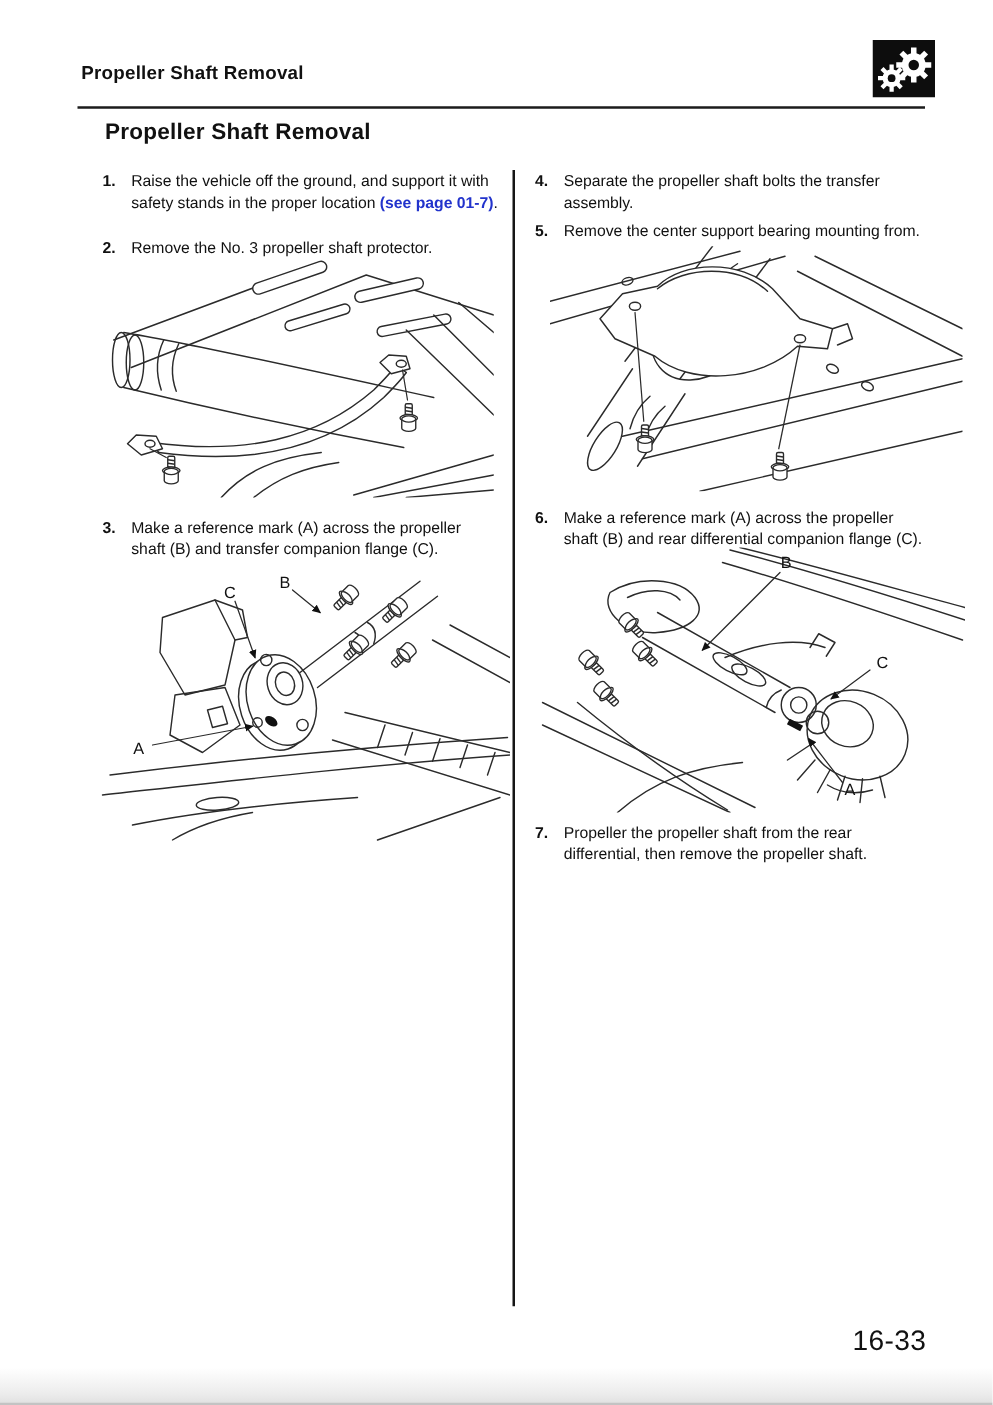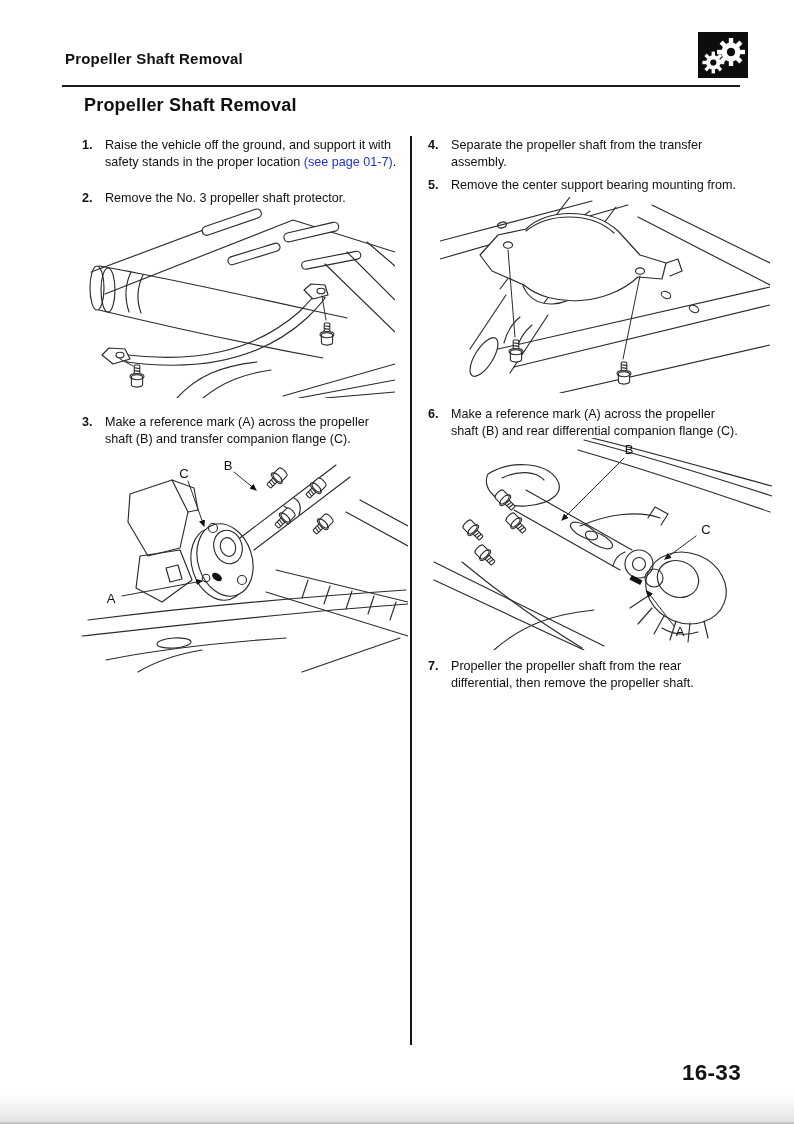--- a/index.html
+++ b/index.html
@@ -9,30 +9,30 @@
     font-family:"Liberation Sans", sans-serif;
   }
   .rh-title { position:absolute; left:65px; top:50px; font-size:15px; font-weight:bold; letter-spacing:.2px; }
   .gear-box { position:absolute; left:698px; top:32px; }
   .header-rule { position:absolute; left:62px; top:85px; width:678px; height:2px; background:#1c1c1c; }
   .page-title { position:absolute; left:84px; top:95px; margin:0; font-size:18px; font-weight:bold; letter-spacing:.2px; }
   .divider { position:absolute; left:410px; top:136px; width:2px; height:909px; background:#151515; }
   .step { position:absolute; display:flex; font-size:12.6px; line-height:17px; }
   .step .num { width:23px; flex:none; font-weight:bold; }
   .step .txt { width:298px; white-space:pre-line; }
-  .link { color:var(--link); text-decoration:none; cursor:pointer; }
+  .link { color:var(--link); text-decoration:none; cursor:pointer;font-weight:bold; }
   .fig { position:absolute; }
   .fig path, .fig line, .fig rect, .fig ellipse, .fig circle, .fig polyline {
     fill:none; stroke:#2b2b2b; stroke-width:1.15; stroke-linecap:round; stroke-linejoin:round;
   }
   .fig .wfill { fill:#ffffff; }
   .fig .dark { fill:#111; stroke:none; }
   .fig text { font-family:"Liberation Sans", sans-serif; font-size:13px; fill:#111; stroke:none; text-anchor:middle; }
   .fig .leader { stroke-width:1; }
-  .page-number { position:absolute; right:53px; top:1060px; font-size:22.5px; font-weight:bold; letter-spacing:.3px;margin-left:24px; }
+  .page-number { position:absolute; right:53px; top:1060px; font-size:22.5px; font-weight:normal; letter-spacing:.3px;margin-left:24px; }
   .footer-fade { position:absolute; left:0; bottom:0; width:794px; height:28px;
     background:linear-gradient(to bottom,#ffffff 0%,#ececec 75%,#e2e2e2 100%);
     border-bottom:2px solid #c3c3c3; }
   :root { --link:#2233cc; }
 </style>
 </head>
 <body>
 
 <svg width="0" height="0" style="position:absolute" aria-hidden="true">
   <defs>
@@ -95,21 +95,21 @@
   <span class="txt">Remove the No. 3 propeller shaft protector.</span>
 </div>
 <div class="step" style="left:82px; top:414px;">
   <span class="num">3.</span>
   <span class="txt">Make a reference mark (A) across the propeller
 shaft (B) and transfer companion flange (C).</span>
 </div>
 
 <div class="step" style="left:428px; top:137px;">
   <span class="num">4.</span>
-  <span class="txt">Separate the propeller shaft from the transfer
+  <span class="txt">Separate the propeller shaft bolts the transfer
 assembly.</span>
 </div>
 <div class="step" style="left:428px; top:177px;">
   <span class="num">5.</span>
   <span class="txt">Remove the center support bearing mounting from.</span>
 </div>
 <div class="step" style="left:428px; top:406px;">
   <span class="num">6.</span>
   <span class="txt">Make a reference mark (A) across the propeller
 shaft (B) and rear differential companion flange (C).</span>

